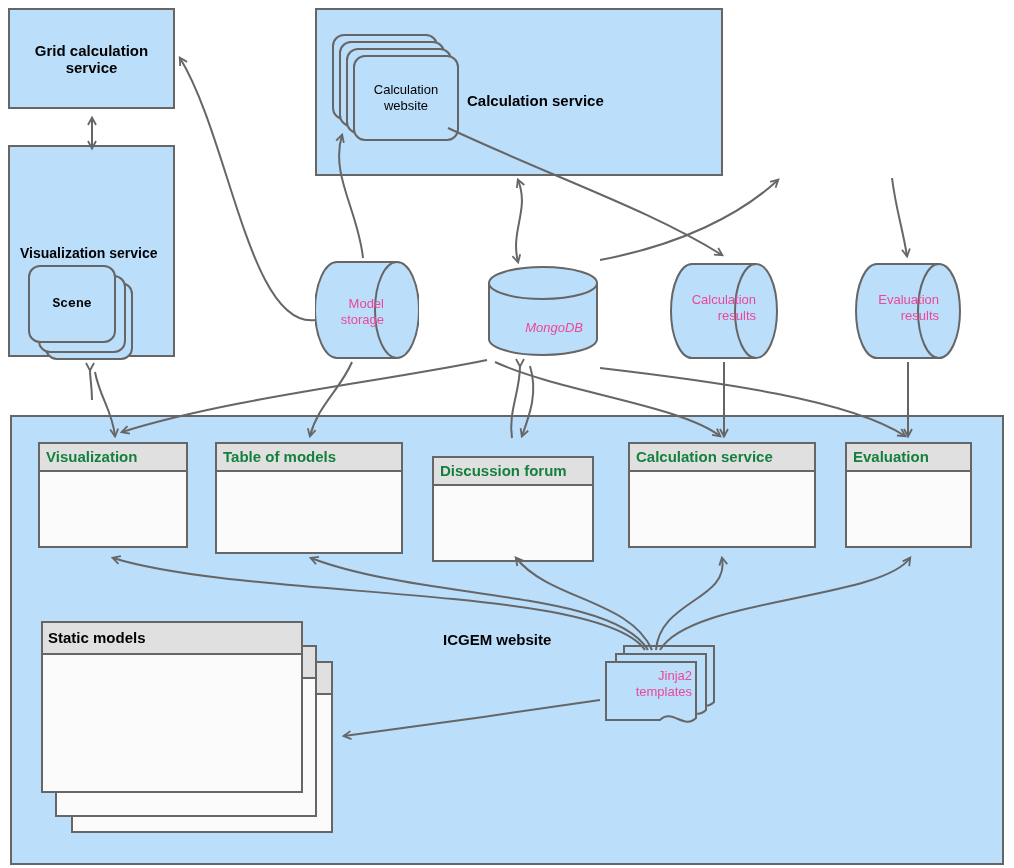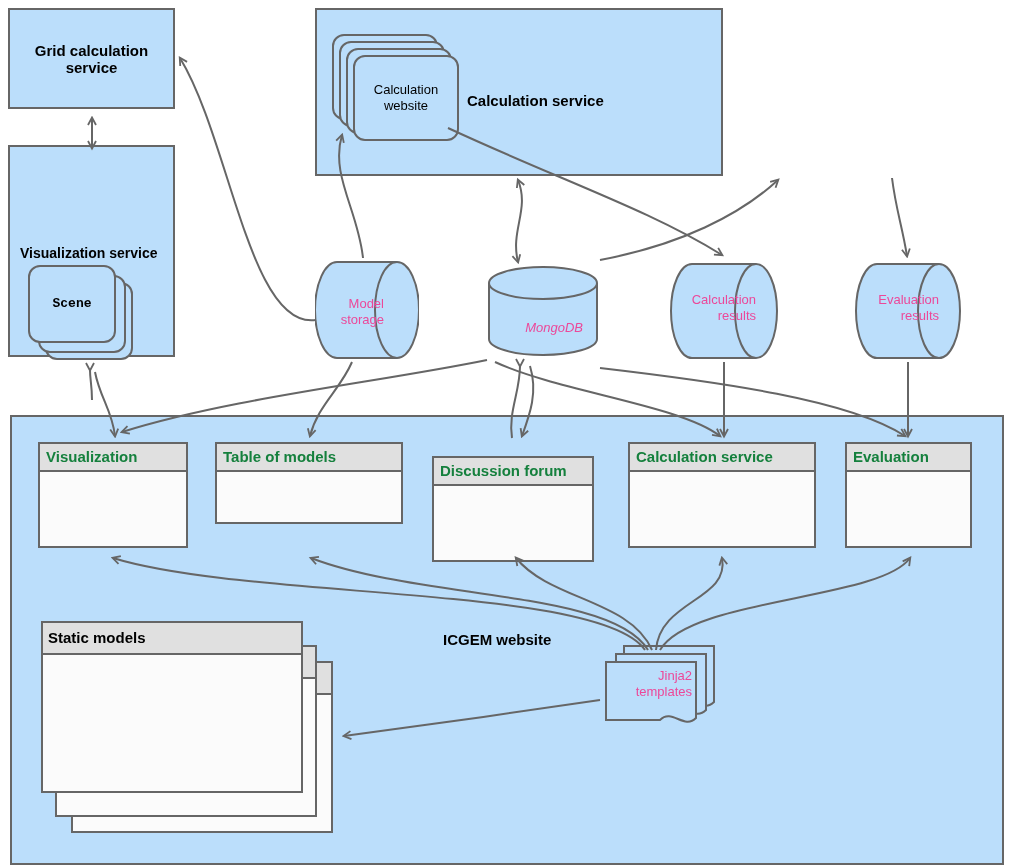--- a/index.html
+++ b/index.html
@@ -118,21 +118,21 @@
   <div class="plain" style="left:857px;top:292px;width:82px;">
     <div>Evaluation</div>
     <div>results</div>
   </div>
 
   <div class="node objbox" style="left:38px;top:442px;width:150px;height:106px;">
     <div class="hdr">Visualization</div>
     <div class="body"></div>
   </div>
 
-  <div class="node objbox" style="left:215px;top:442px;width:188px;height:82px;">
+  <div class="node objbox" style="left:215px;top:442px;width:188px;height:112px;">
     <div class="hdr">Table of models</div>
     <div class="body"></div>
   </div>
 
   <div class="node objbox" style="left:432px;top:442px;width:162px;height:106px;margin-top:14px;">
     <div class="hdr">Discussion forum</div>
     <div class="body"></div>
   </div>
 
   <div class="node objbox" style="left:628px;top:442px;width:188px;height:106px;">

